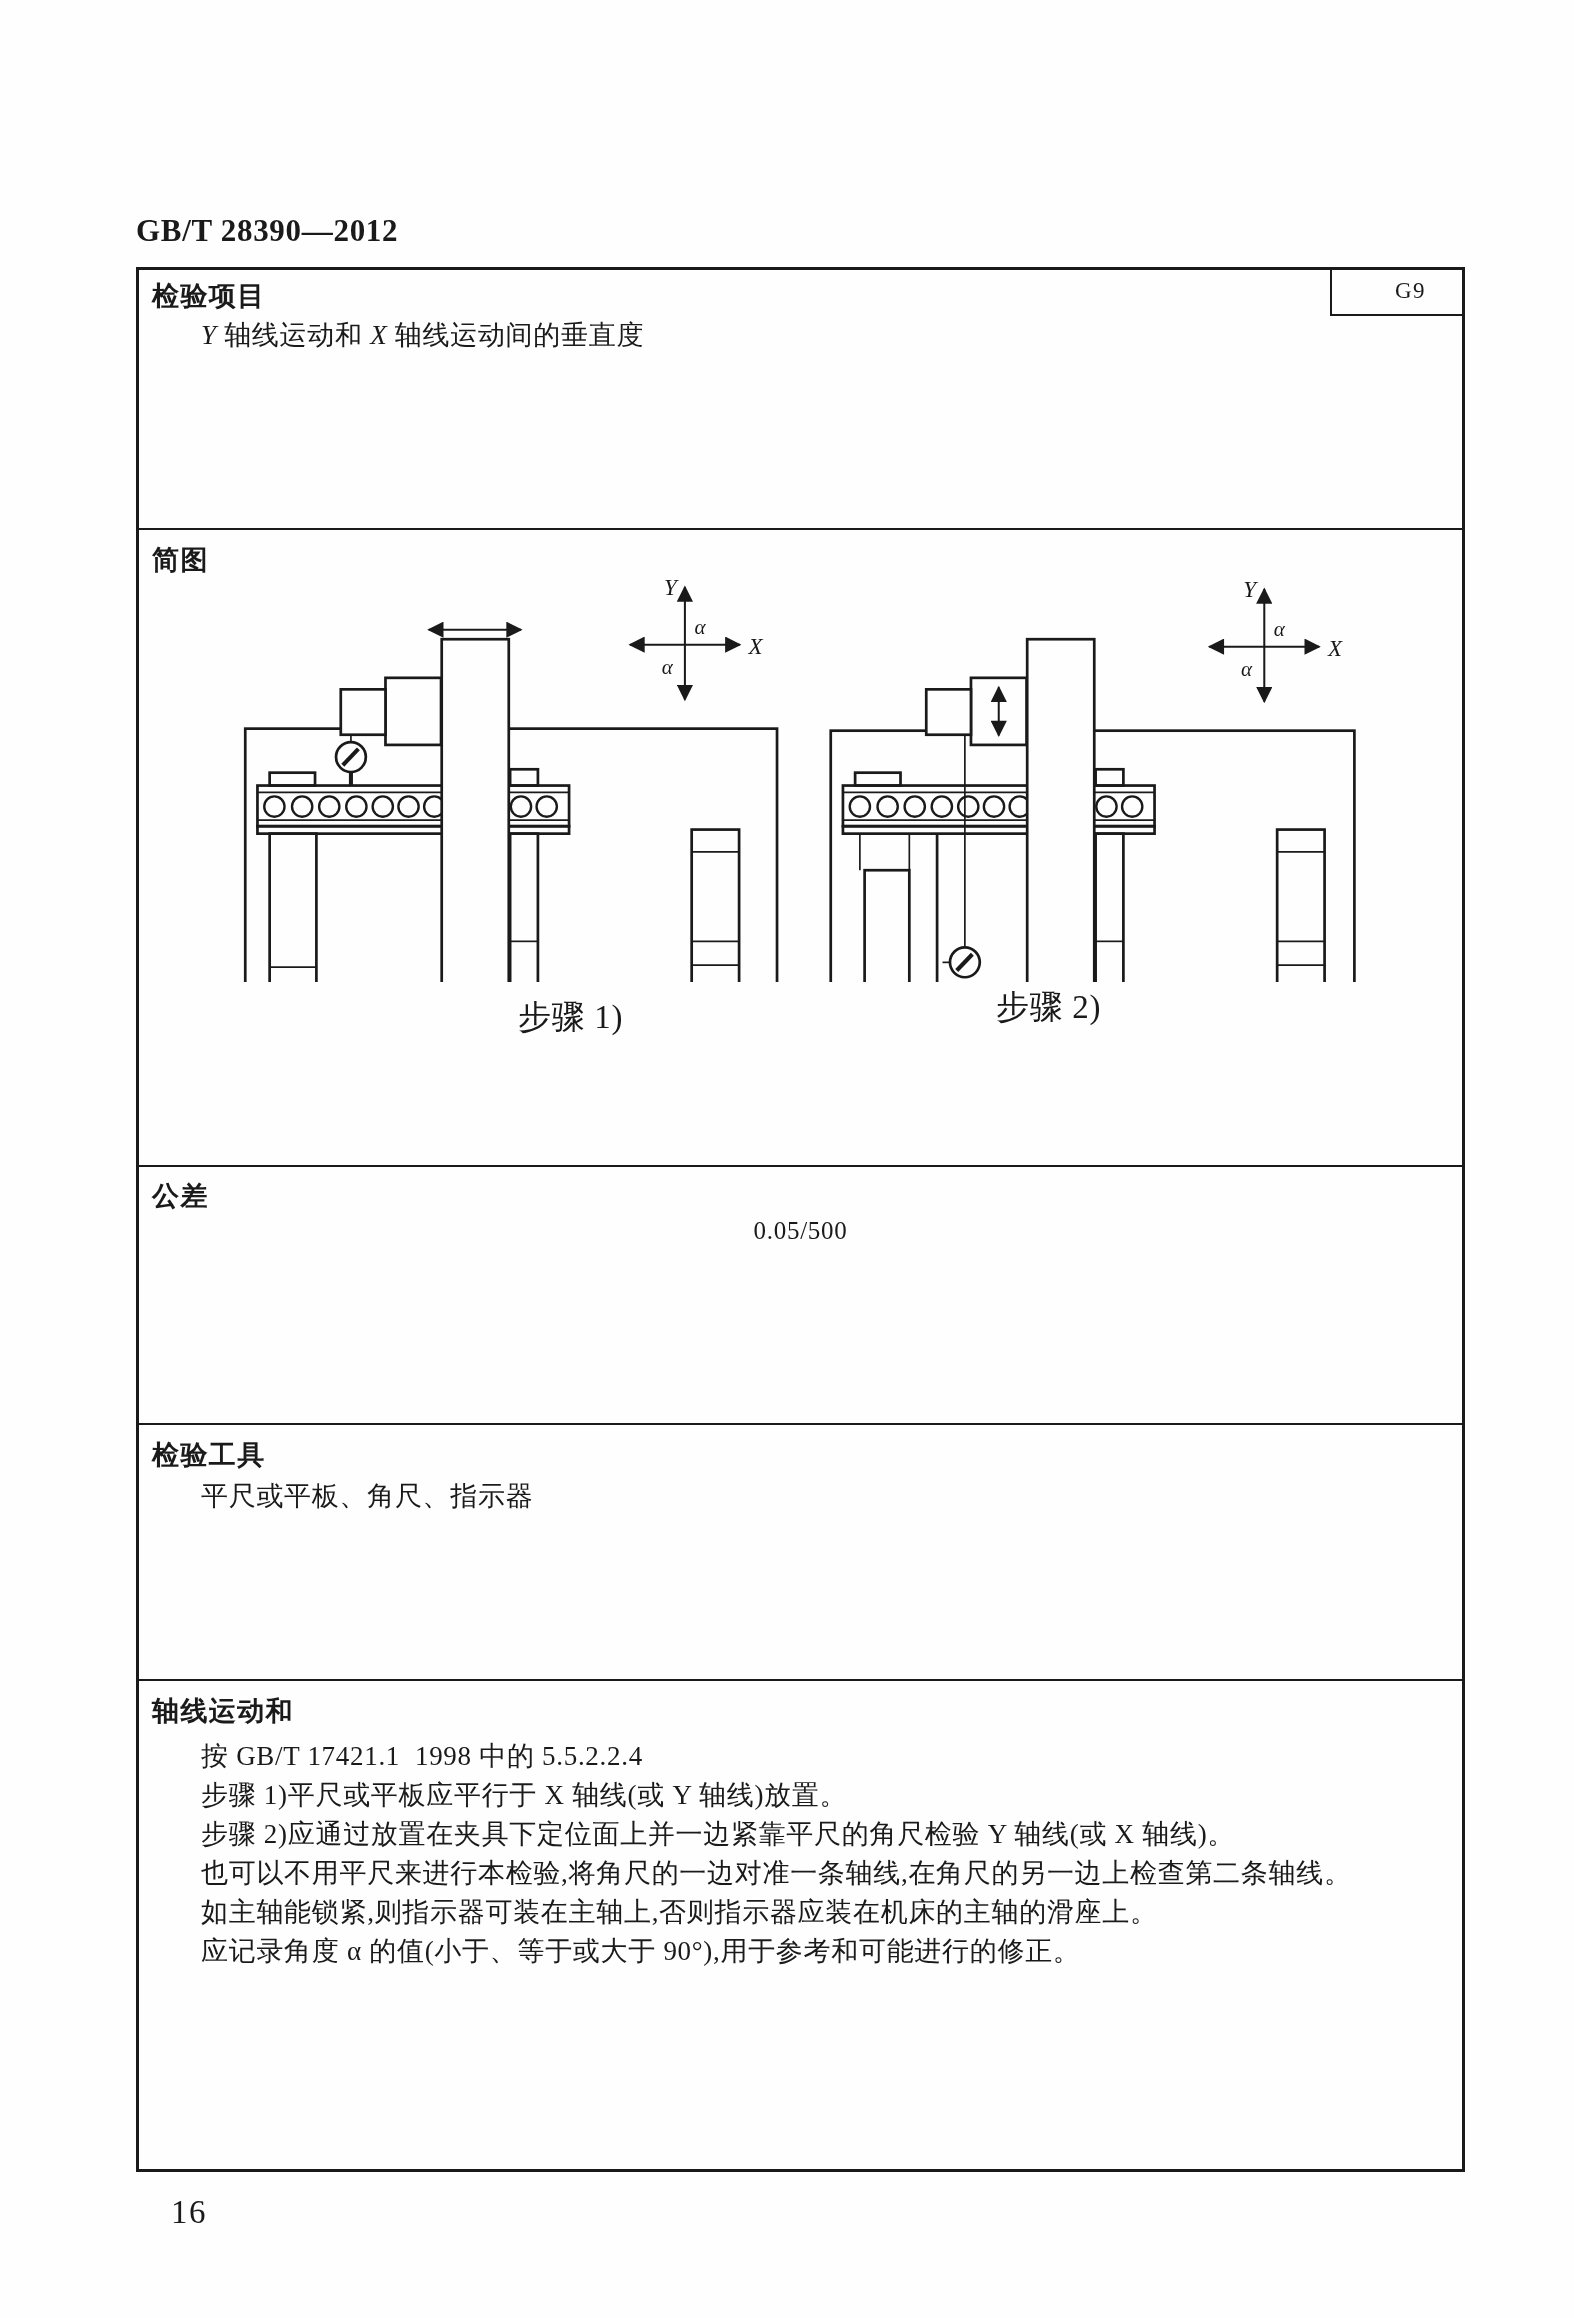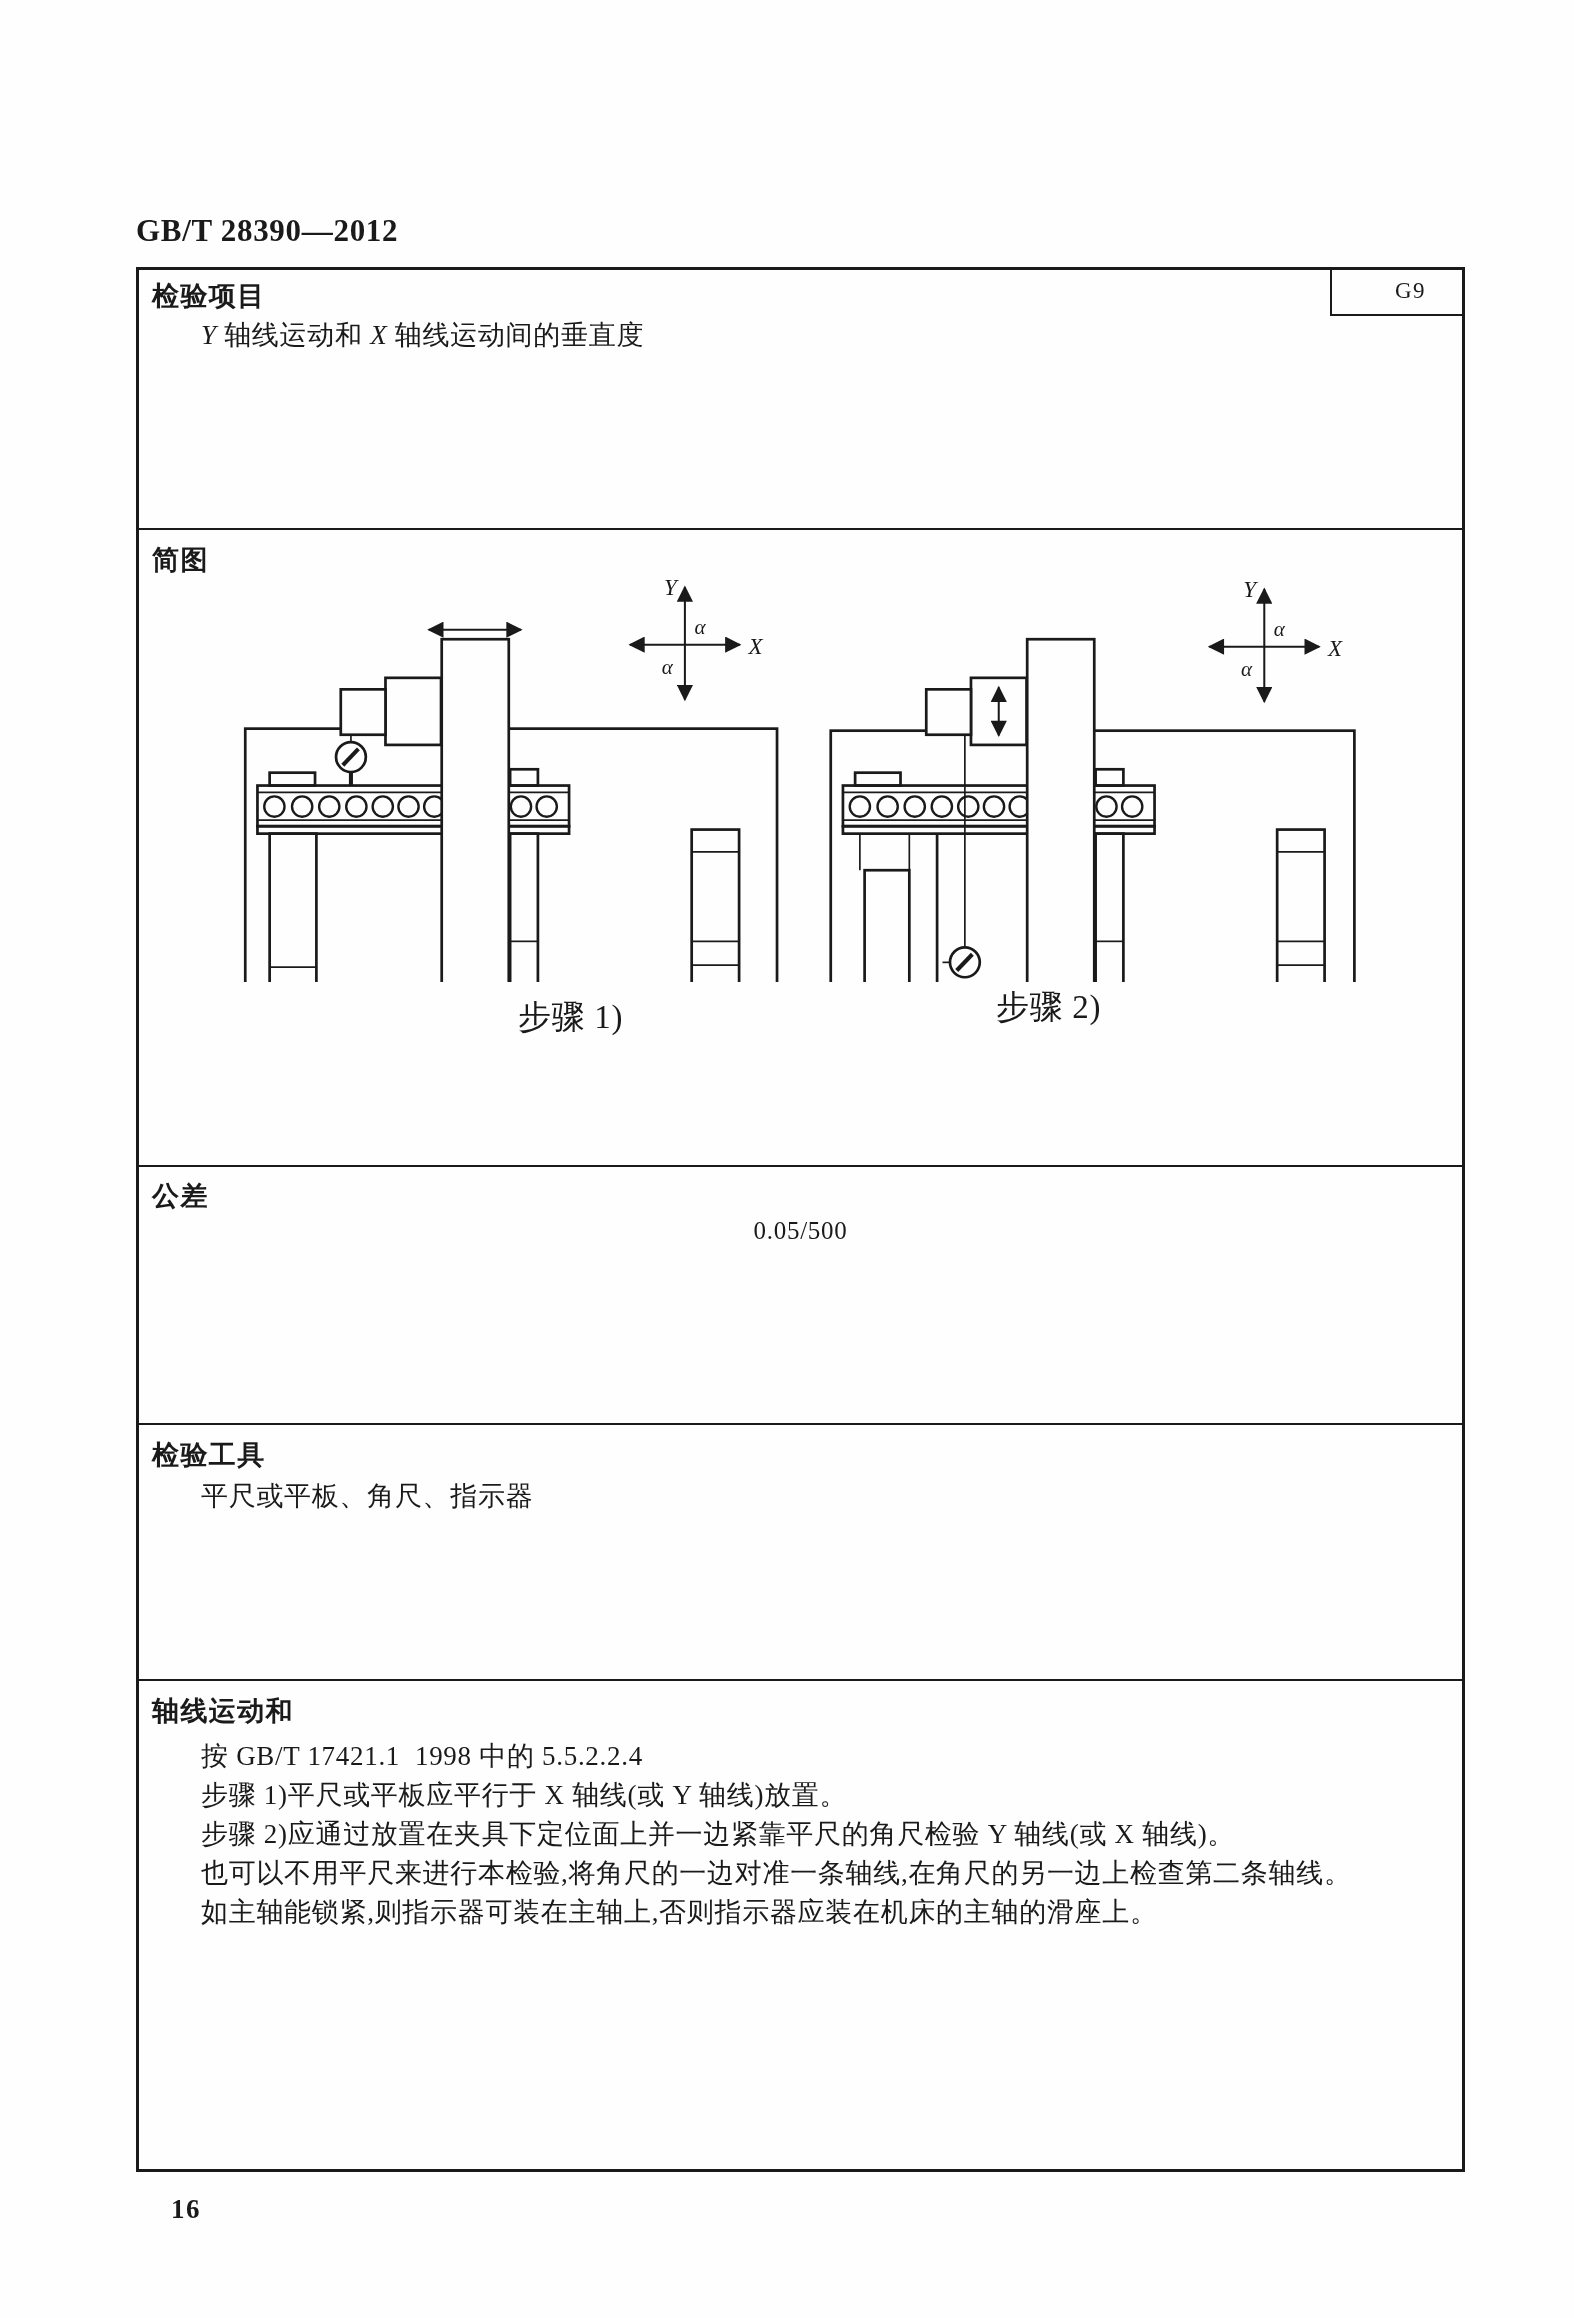--- a/index.html
+++ b/index.html
@@ -10,21 +10,21 @@
   .spec-table{border:3.4px solid #1a1a1a;box-sizing:border-box;}
   .divider{height:2px;background:#1a1a1a;}
   .g9-box{border-left:2.7px solid #1a1a1a;border-bottom:2.7px solid #1a1a1a;box-sizing:border-box;
           display:flex;align-items:center;justify-content:center;font-size:23px;letter-spacing:1.4px;padding-left:25px;}
   .sec-label{font-size:27px;font-weight:bold;letter-spacing:1.4px;}
   .body-text{font-size:27px;letter-spacing:0.7px;white-space:pre-wrap;}
   .axis-var{font-style:italic;font-family:"Liberation Serif",serif;}
   .tol-value{font-size:25px;text-align:center;letter-spacing:0.7px;}
   .caption{font-size:33px;letter-spacing:0.7px;}
   .method-lines div{font-size:27px;line-height:39px;letter-spacing:0.7px;white-space:pre-wrap;}
-  .page-num{font-size:27px;letter-spacing:1.4px;font-weight:bold;}
+  .page-num{font-size:33px;letter-spacing:1.4px;}
   svg.diagram line, svg.diagram rect, svg.diagram circle{stroke:#1a1a1a;fill:none;stroke-width:4;}
   svg.diagram rect.wfill{fill:#fefefe;}
   svg.diagram circle.hole{stroke-width:3.5;}
   svg.diagram line.thin{stroke-width:2.5;}
   svg.diagram line.axis{stroke-width:3;}
   svg.diagram line.needle{stroke-width:6;}
   svg.diagram text{fill:#1a1a1a;stroke:none;font-family:"Liberation Serif",serif;
                    font-style:italic;font-size:34px;}
   svg.diagram text.greek{font-size:31px;}
 </style>
@@ -175,18 +175,19 @@
   <div class="abs body-text" style="left:201px;top:1478px;">平尺或平板、角尺、指示器</div>
 
   <div class="abs divider" style="left:136px;top:1679px;width:1329px;"></div>
   <div class="abs sec-label" style="left:152px;top:1693px;">轴线运动和</div>
   <div class="abs method-lines" style="left:201px;top:1737px;width:1247px;">
     <div>按 GB/T 17421.1  1998 中的 5.5.2.2.4</div>
     <div>步骤 1)平尺或平板应平行于 X 轴线(或 Y 轴线)放置。</div>
     <div>步骤 2)应通过放置在夹具下定位面上并一边紧靠平尺的角尺检验 Y 轴线(或 X 轴线)。</div>
     <div>也可以不用平尺来进行本检验,将角尺的一边对准一条轴线,在角尺的另一边上检查第二条轴线。</div>
     <div>如主轴能锁紧,则指示器可装在主轴上,否则指示器应装在机床的主轴的滑座上。</div>
+    <div>应记录角度 α 的值(小于、等于或大于 90°),用于参考和可能进行的修正。</div>
   </div>
 
   <div class="abs page-num" style="left:171px;top:2194px;">16</div>
 
 </div>
 
 
 </body></html>

